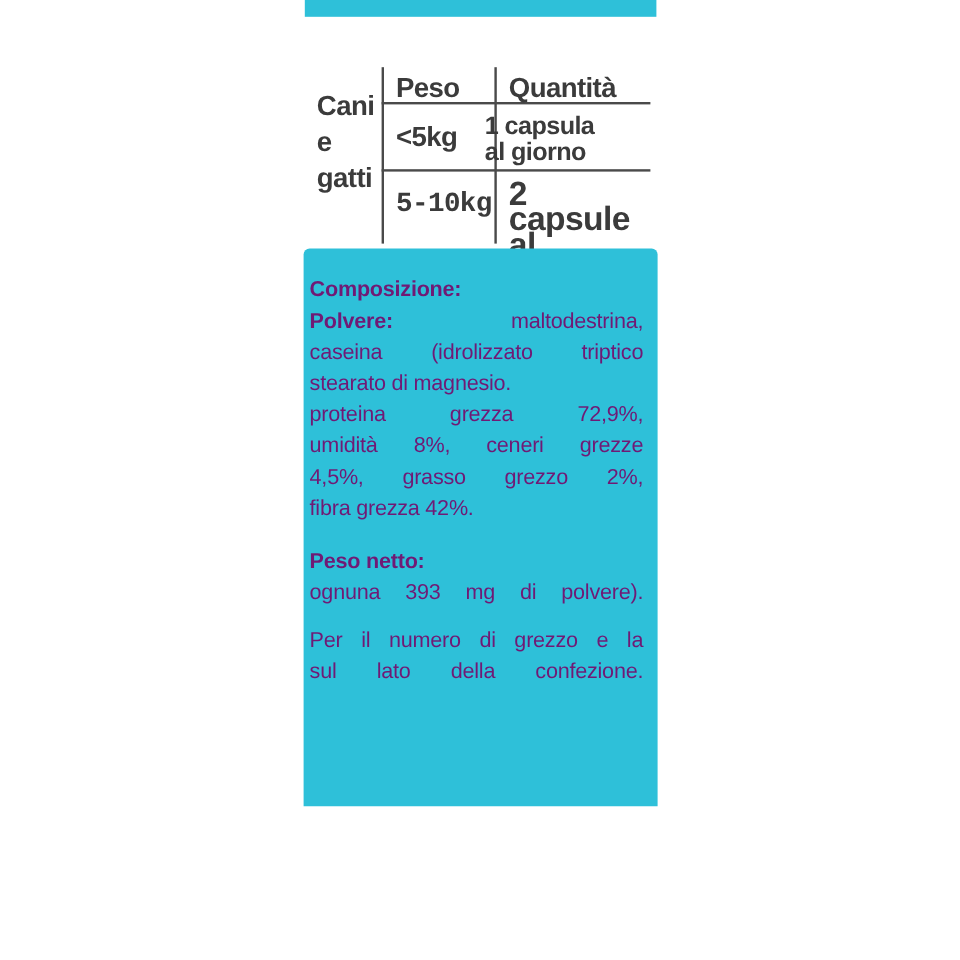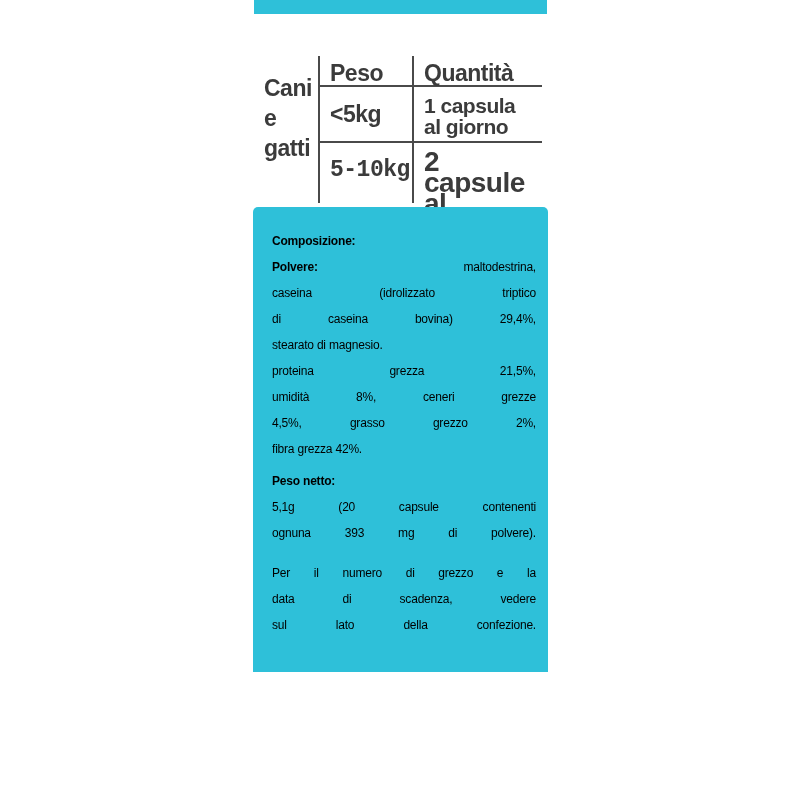--- a/index.html
+++ b/index.html
@@ -32,43 +32,43 @@
     font-weight: 700;
     font-size: 23px;
     line-height: 24px;
     letter-spacing: -0.5px;
     white-space: nowrap;
   }
   .species { left: 264px; top: 73px; width: 55px; white-space: normal; line-height: 30px; }
   .hdr-peso { left: 330px; top: 61px; }
   .hdr-qta  { left: 424px; top: 61px; }
   .r0-peso  { left: 330px; top: 102px; }
-  .r0-qta   { left: 424px; top: 95px;  width: 112px; white-space: normal; font-size: 21px; line-height: 21px; }
+  .r0-qta   { left: 404px; top: 95px;  width: 112px; white-space: normal; font-size: 21px; line-height: 21px; }
   .r1-peso  { left: 330px; top: 158px; font-family: Liberation Mono, monospace; }
   .r1-qta   { left: 424px; top: 151px; width: 112px; white-space: normal; font-size: 28px; line-height: 21px; }
 
   
   .panel {
     position: absolute;
     left: 253px; top: 207px; width: 295px; height: 593px;
     background: #2ec0d9;
     border-radius: 5px 5px 0 0;
     box-sizing: border-box;
   }
   .panel-text {
-    padding: 21px 12px 0 19px;
-    color: #000000;
-    font-size: 12px;
+    padding: 21px 12px 0 5px;
+    color: #701a75;
+    font-size: 18px;
     line-height: 26px;
     letter-spacing: -0.2px;
   }
   .panel-text .line { display: block; text-align: left; }
   .panel-text .line.j { text-align: justify; text-align-last: justify; }
   .panel-text .b { font-weight: 700; }
-  .para + .para { margin-top: 6px; }
+  .para + .para { margin-top: 18px; }
   .para:last-child { margin-top: 14px; }
 </style>
 </head>
 <body>
 
 <div id="stage">
 
   <div class="top-band"></div>
 
   <div>
@@ -88,33 +88,30 @@
     <div class="tcell r1-peso">5-10kg</div>
     <div class="tcell r1-qta">2 capsule al giorno</div>
   </div>
 
   <div class="panel">
     <div class="panel-text">
         <div class="para">
           <div class="line"><span class="b">Composizione:</span></div>
           <div class="line j"><span class="b">Polvere:</span> maltodestrina,</div>
           <div class="line j">caseina (idrolizzato triptico</div>
-          <div class="line j">di caseina bovina) 29,4%,</div>
           <div class="line">stearato di magnesio.</div>
-          <div class="line j">proteina grezza 21,5%,</div>
+          <div class="line j">proteina grezza 72,9%,</div>
           <div class="line j">umidità 8%, ceneri grezze</div>
           <div class="line j">4,5%, grasso grezzo 2%,</div>
           <div class="line">fibra grezza 42%.</div>
         </div>
         <div class="para">
           <div class="line"><span class="b">Peso netto:</span></div>
-          <div class="line j">5,1g (20 capsule contenenti</div>
           <div class="line j">ognuna 393 mg di polvere).</div>
         </div>
         <div class="para">
           <div class="line j">Per il numero di grezzo e la</div>
-          <div class="line j">data di scadenza, vedere</div>
           <div class="line j">sul lato della confezione.</div>
         </div>
       </div>
   </div>
 
 </div>
 
 </body></html>

